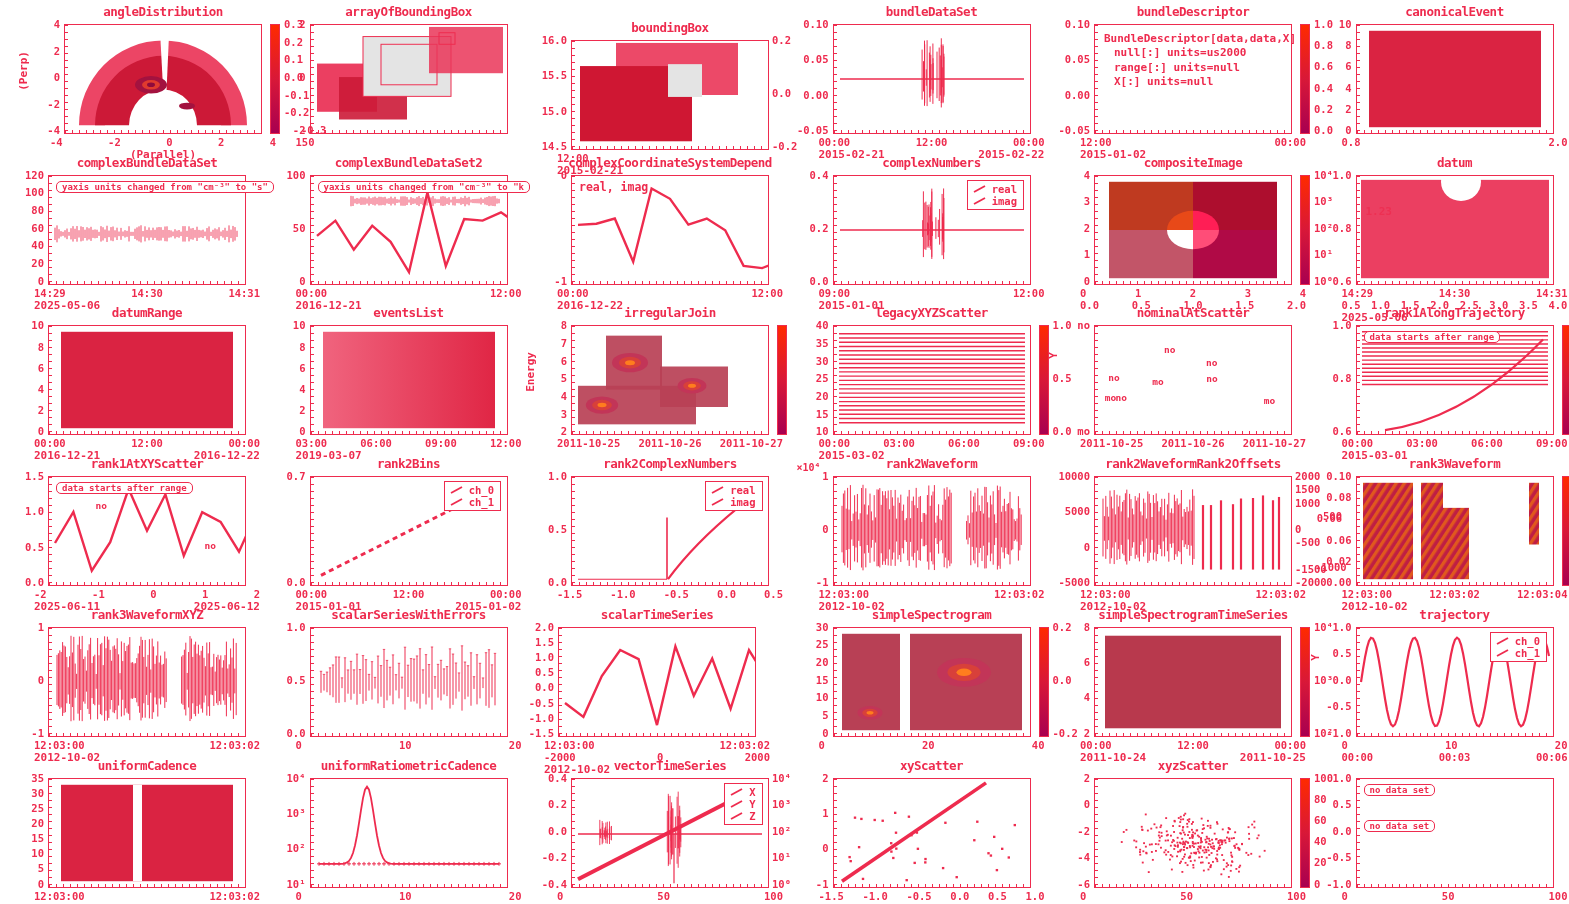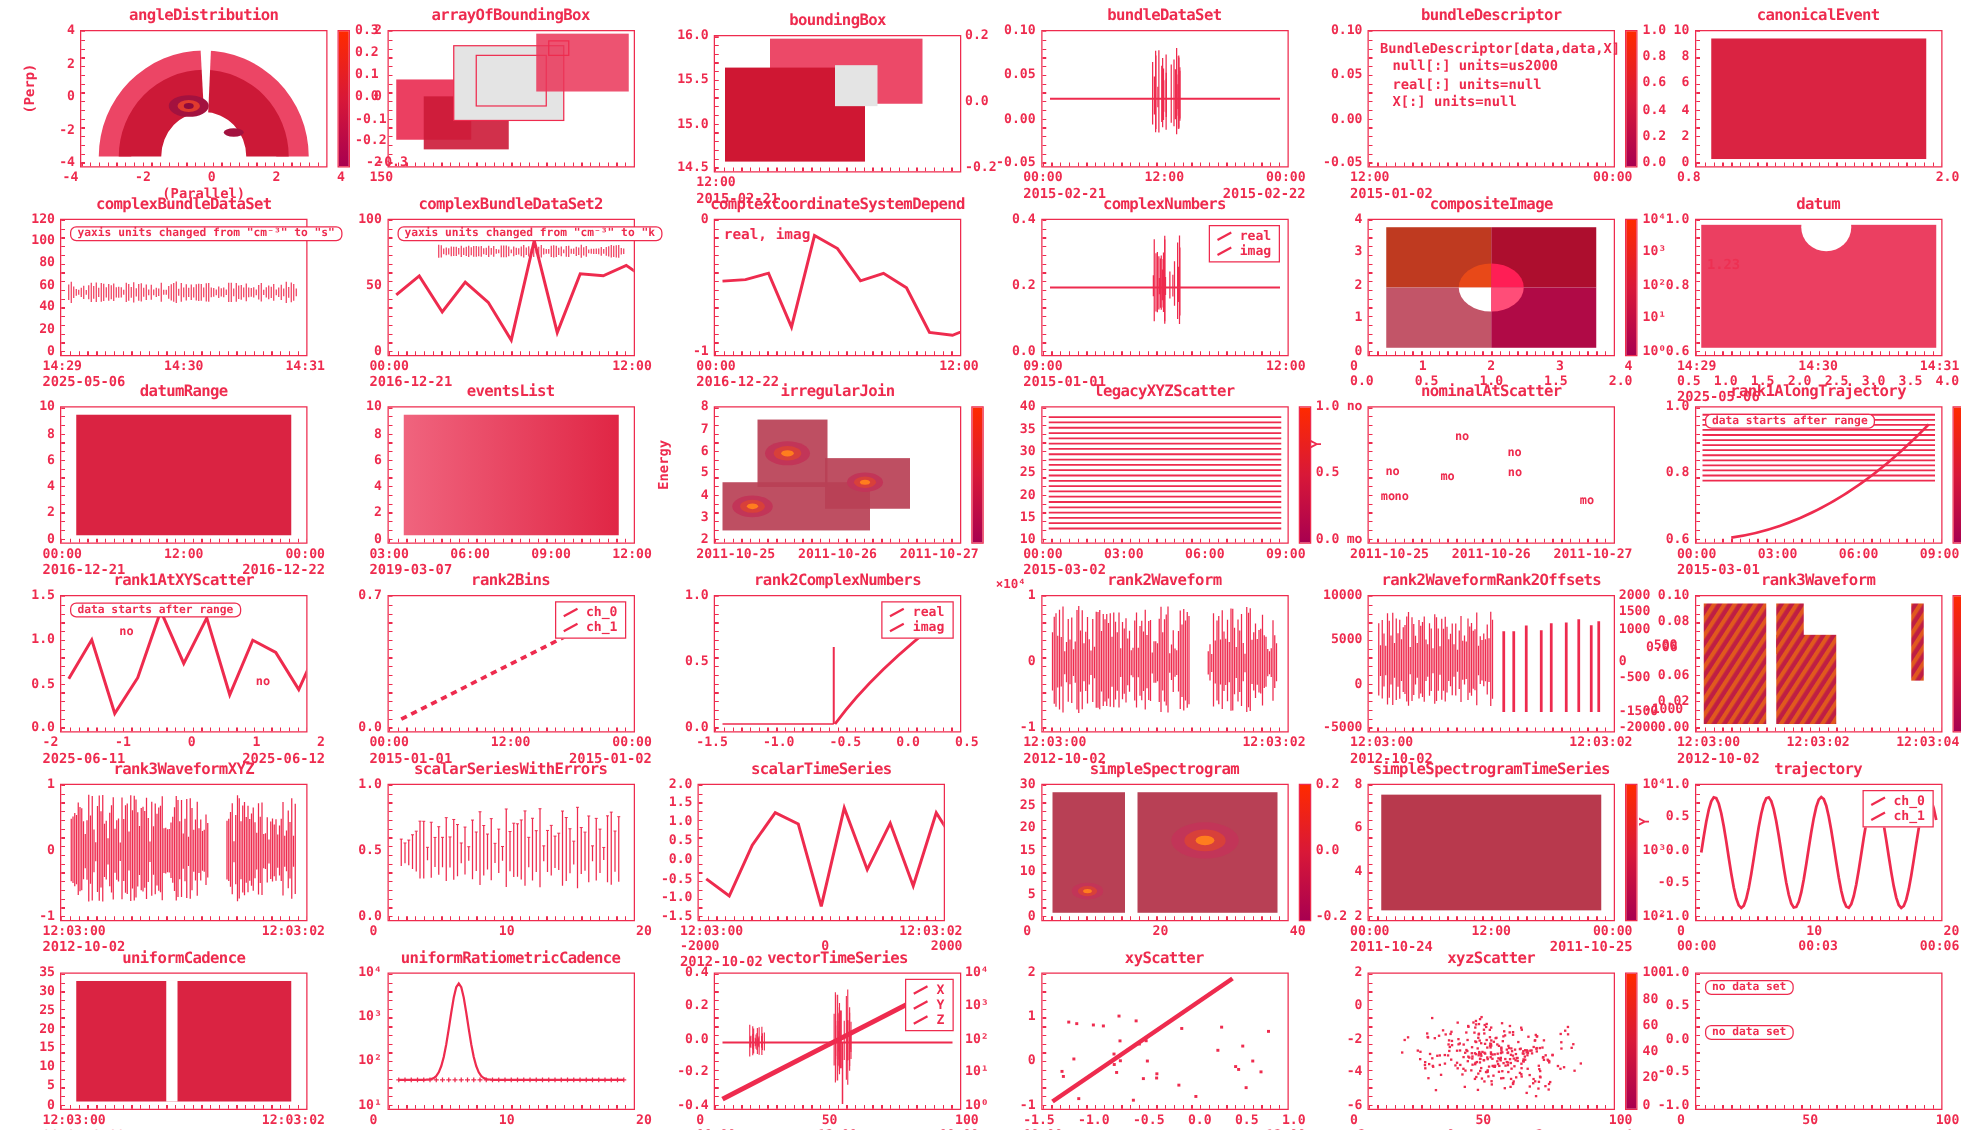--- a/index.html
+++ b/index.html
@@ -89,21 +89,21 @@
           <rect x="128" y="8" width="16" height="12" fill="none" stroke="#ee2b4e" stroke-width="1"></rect>
         </svg>
       </div>
       <span class="ytick" style="top: 18px;">2</span>
       <span class="ytick" style="top: 71px;">0</span>
       <span class="ytick" style="top: 124px;">-2</span>
       <div class="xrow" style="top: 136px;">
         <span>150</span>
       </div>
     </div>
-    <div class="plot" style="left: 523px; top: 4px;">
+    <div class="plot" style="left: 523px; top: 16px;">
       <div class="ptitle">boundingBox</div>
       <div class="axes">
         <svg viewBox="0 0 196 112" preserveAspectRatio="none">
           <rect x="44" y="2" width="122" height="54" fill="#ea3558" opacity="0.9"></rect>
           <rect x="8" y="26" width="112" height="78" fill="#cf1733"></rect>
           <rect x="96" y="24" width="34" height="34" fill="#e4e4e4"></rect>
         </svg>
       </div>
       <span class="ytick" style="top: 18px;">16.0</span>
       <span class="ytick" style="top: 53.3333px;">15.5</span>
@@ -178,21 +178,21 @@
       <span class="cbtick" style="left: 268px; top: 102.8px;">0.2</span>
       <span class="cbtick" style="left: 268px; top: 124px;">0.0</span>
       <div class="xrow" style="top: 136px;">
         <span>12:00</span>
         <span>00:00</span>
       </div>
       <div class="xdaterow" style="top: 148px;"><span>2015-01-02</span></div>
       <div class="tlines" style="left: 58px; top: 32px;">
         <div>BundleDescriptor[data,data,X]</div>
         <div style="padding-left: 10px;">null[:] units=us2000</div>
-        <div style="padding-left: 10px;">real[:] units=null</div>
+        <div style="padding-left: 10px;">range[:] units=null</div>
         <div style="padding-left: 10px;">X[:] units=null</div>
       </div>
     </div>
     <div class="plot" style="left: 1307.5px; top: 0px;">
       <div class="ptitle">canonicalEvent</div>
       <div class="axes">
         <svg viewBox="0 0 196 112" preserveAspectRatio="none">
           <rect x="12" y="6" width="172" height="100" fill="#da2342"></rect>
         </svg>
       </div>

